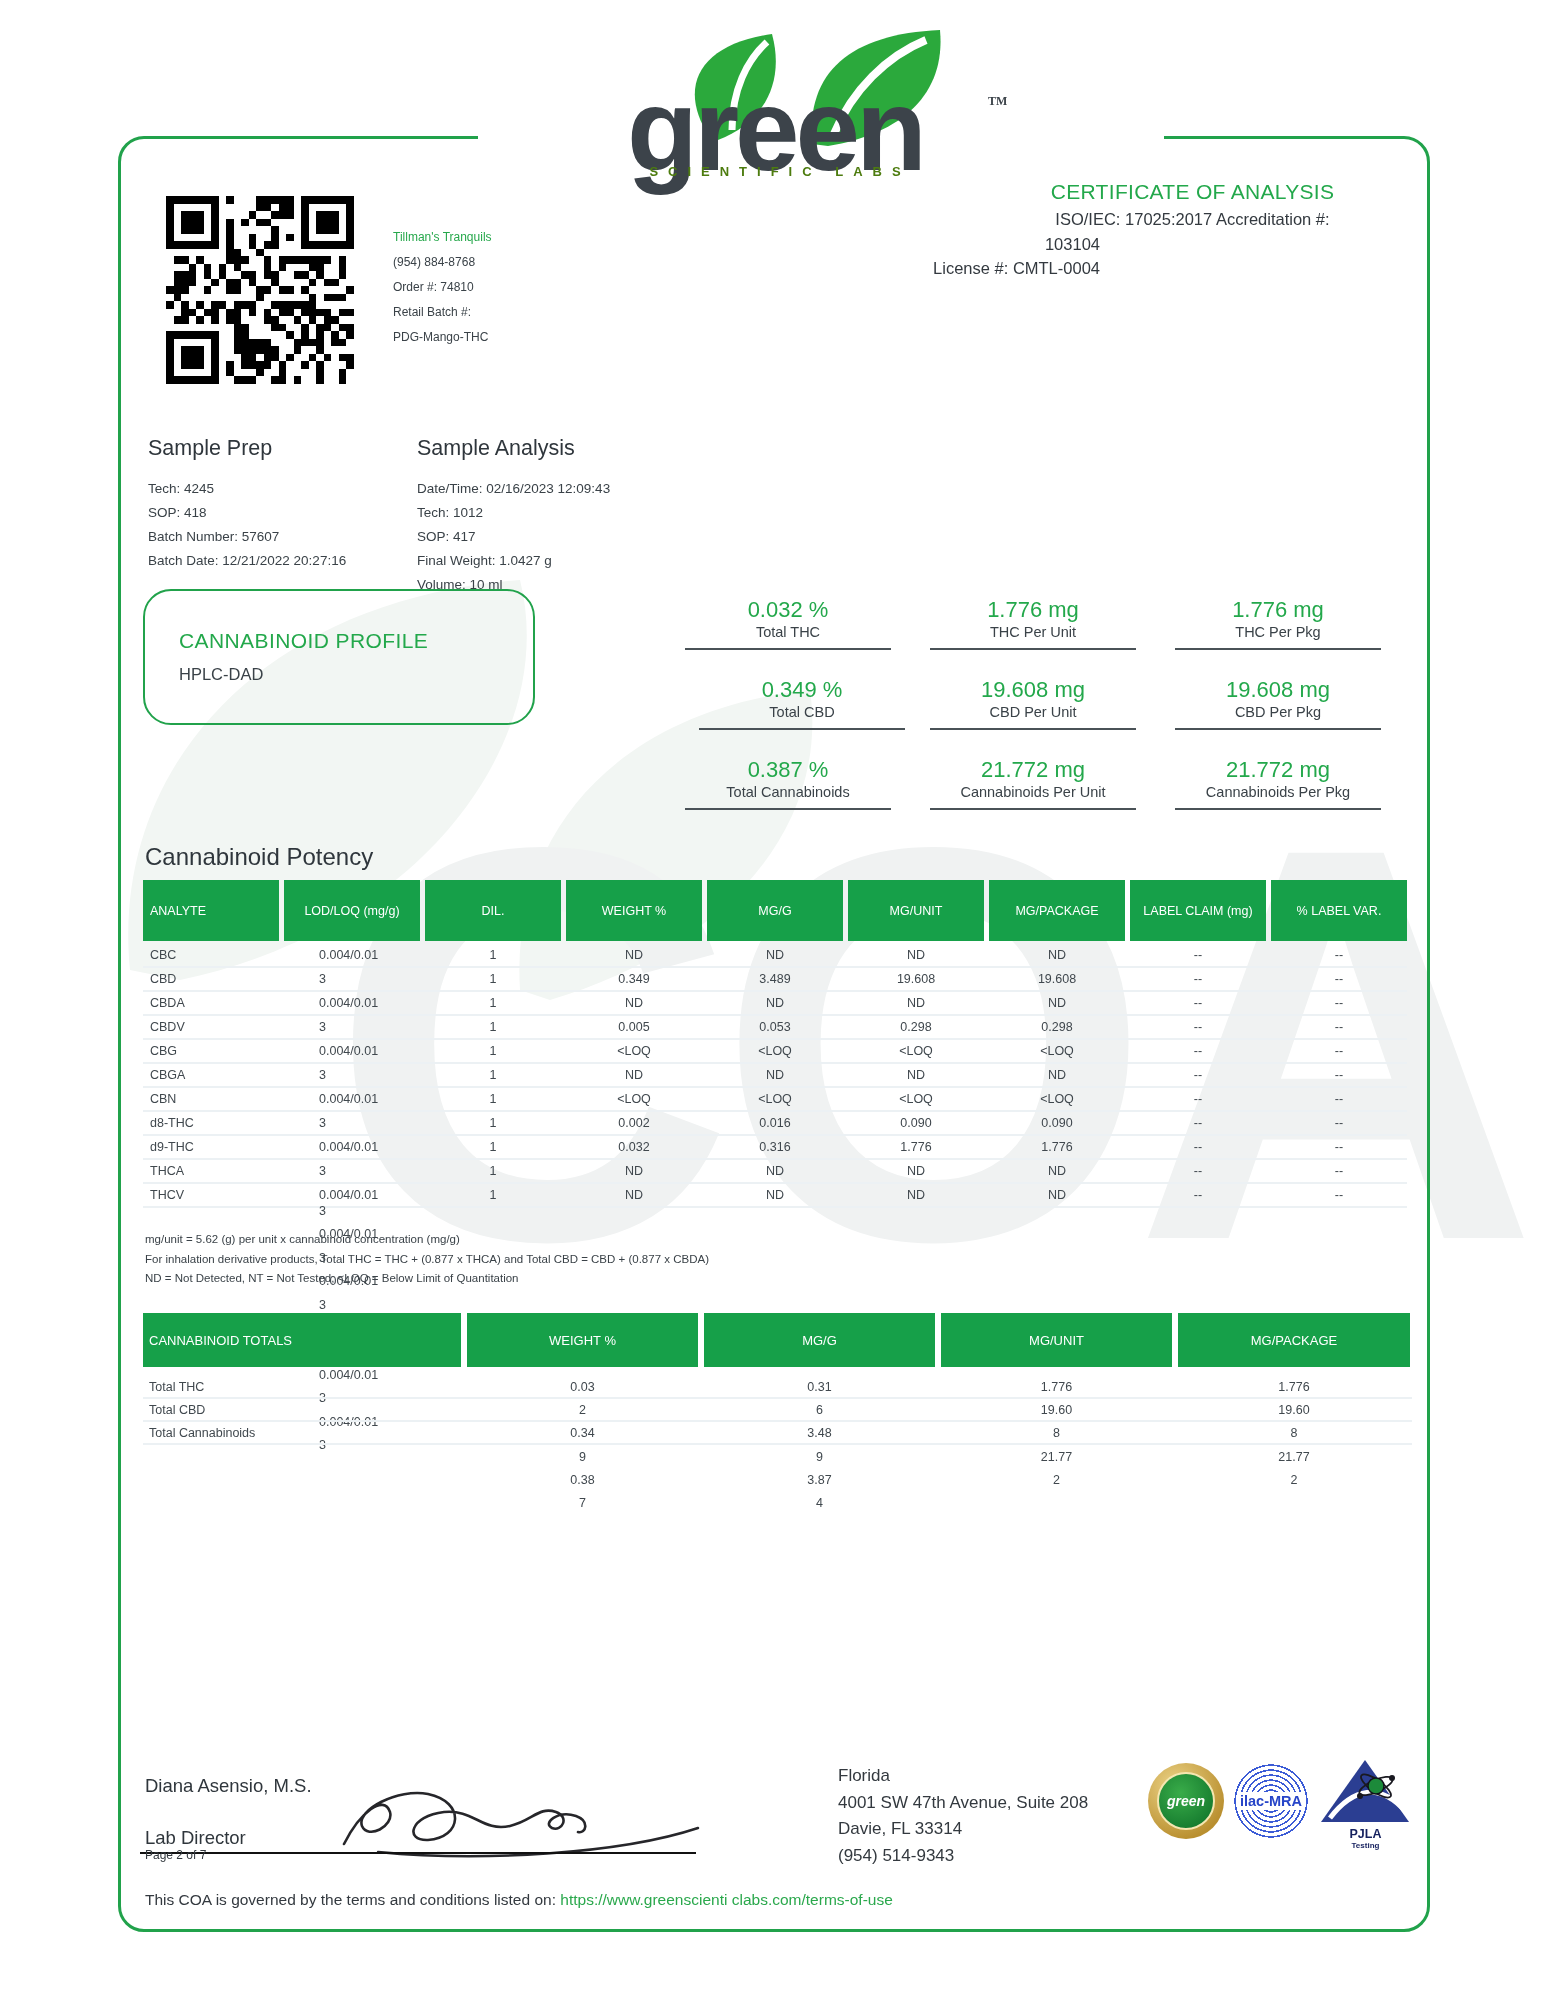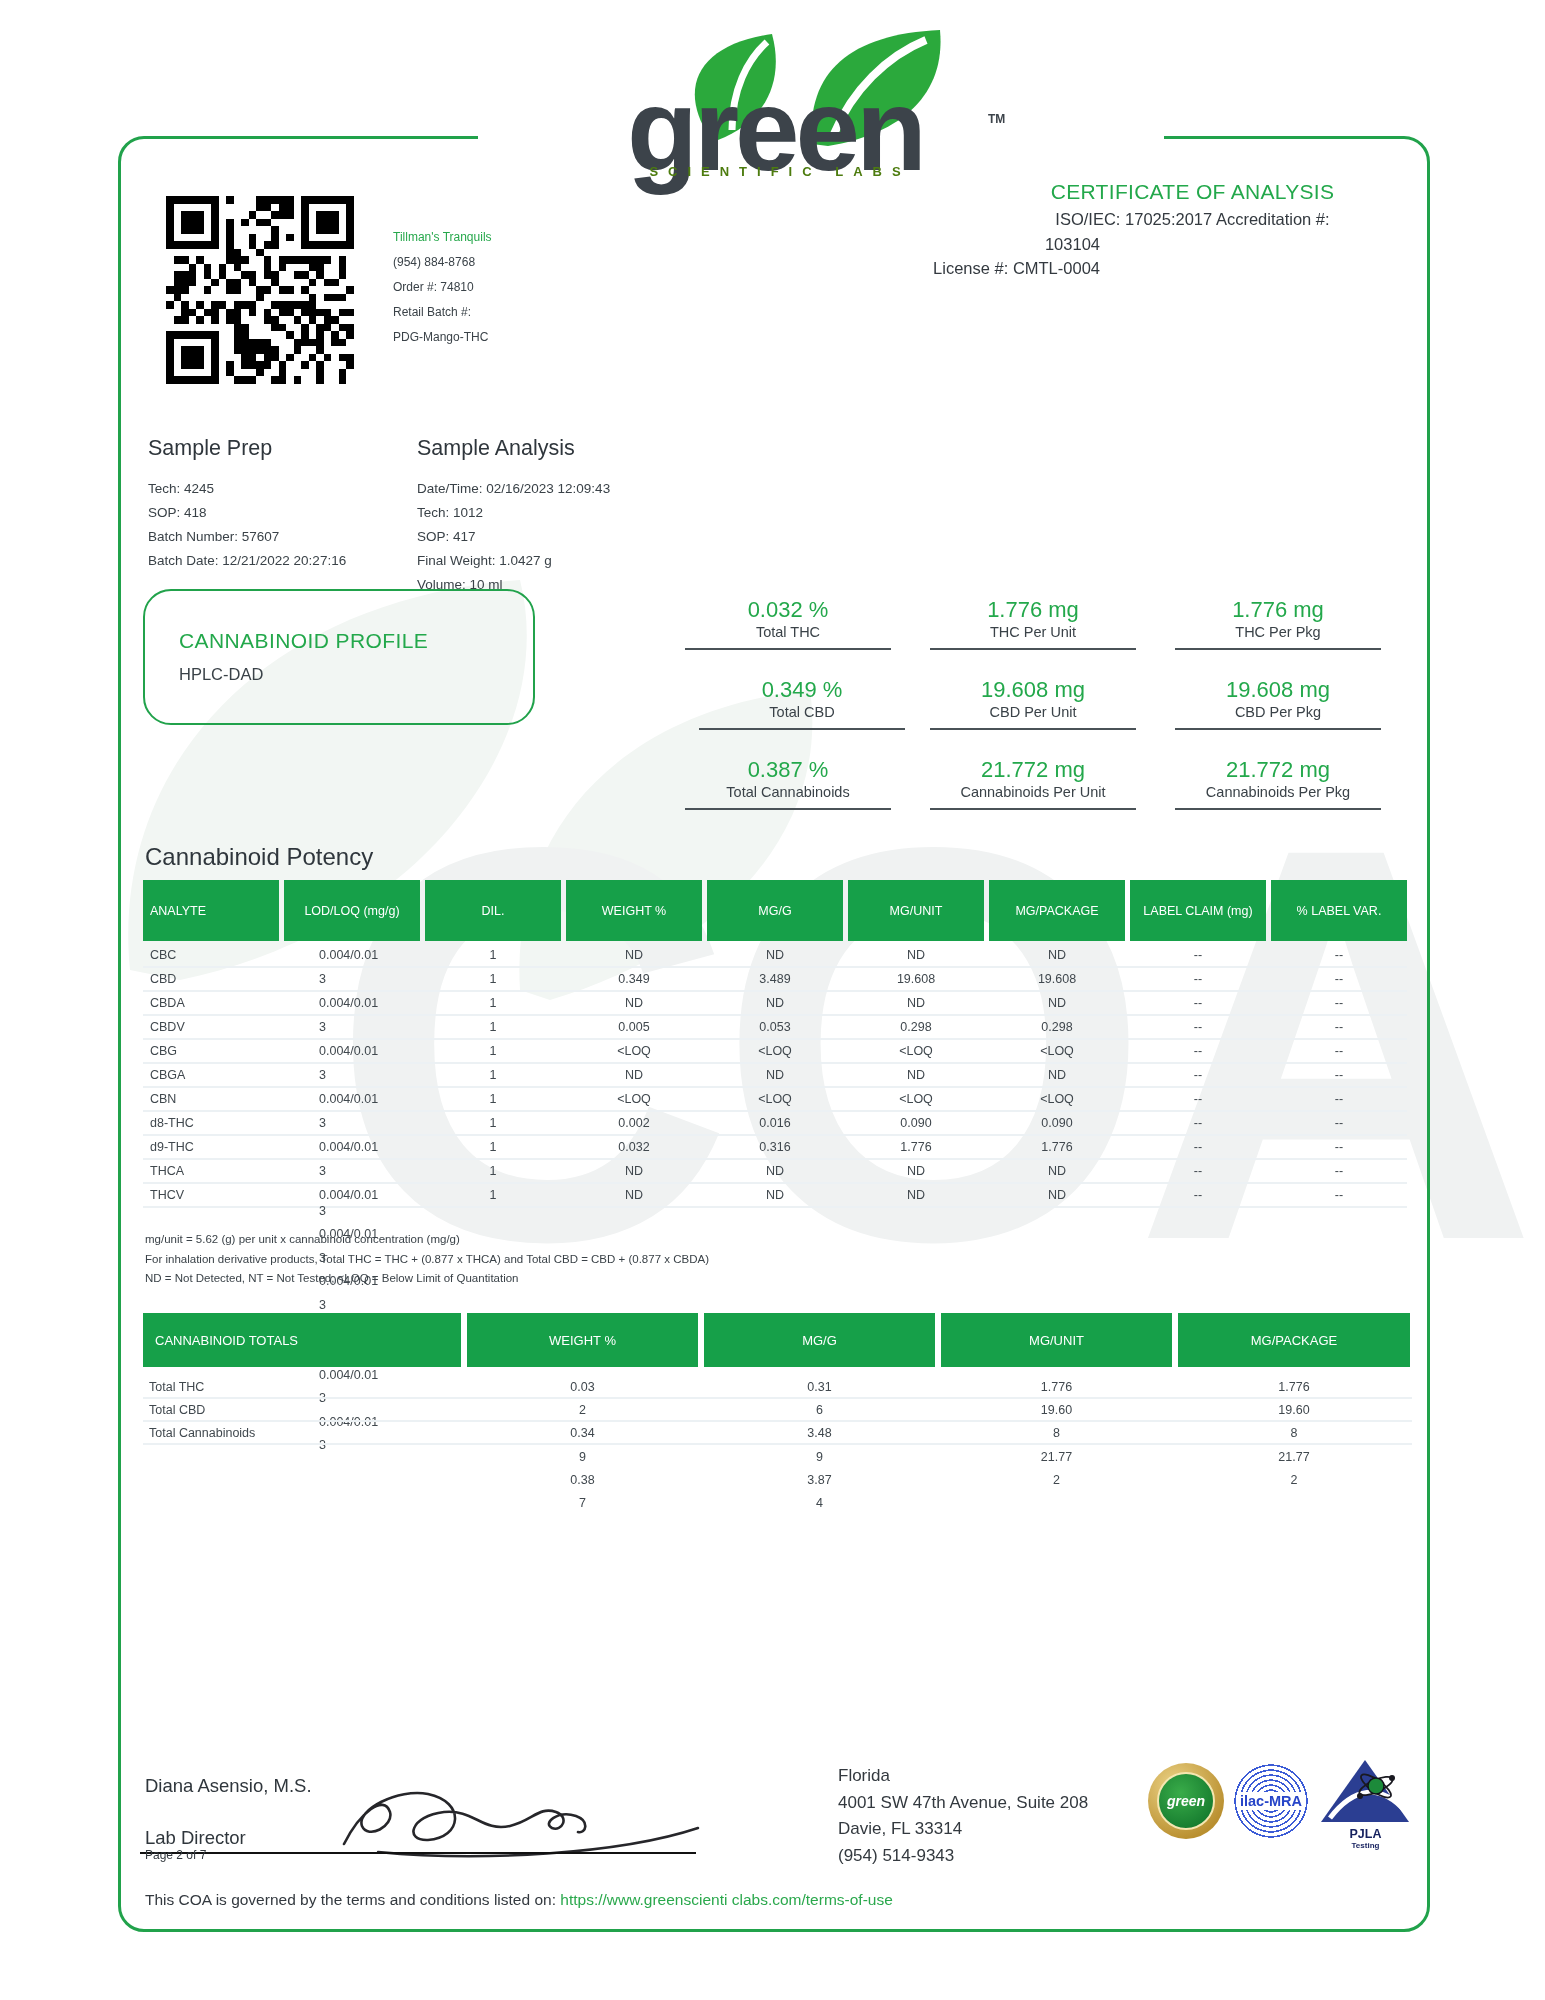--- a/index.html
+++ b/index.html
@@ -21,21 +21,21 @@
 
   .z { position:absolute; z-index:2; }
 
   
   .logo { left:540px; top:20px; width:520px; height:150px; }
   .logo-leaves { position:absolute; left:40px; top:8px; }
   .logo-word { position:absolute; left:0; top:52px; width:470px; text-align:center;
                font-size:116px; font-weight:700; letter-spacing:-4px; color:#3c434a; line-height:1; }
   .logo-tag { position:absolute; left:45px; top:144px; width:390px; text-align:center;
               font-size:13px; font-weight:700; letter-spacing:10px; color:#4d7c0f; }
-  .logo-tm { position:absolute; left:448px; top:92px; font-size:12px; font-weight:700; color:#3c434a; }
+  .logo-tm { position:absolute; left:448px; top:74px; font-size:12px; font-weight:700; color:#3c434a;font-family:Liberation Serif, serif; }
 
   
   .cert-title { left:920px; top:180px; width:545px; text-align:center;
                 font-size:21px; color:#23a84b; letter-spacing:.3px; }
   .cert-iso   { left:920px; top:210px; width:545px; text-align:center; font-size:16.5px; color:#33393f; }
   .cert-acc   { left:700px; top:235px; width:400px; text-align:right; font-size:16.5px; color:#33393f; }
   .cert-lic   { left:700px; top:259px; width:400px; text-align:right; font-size:16.5px; color:#33393f; }
 
   
   .qr { left:166px; top:196px; }
@@ -75,21 +75,21 @@
   .prow .pc.c-lod { text-align:left; padding-left:35px; }
 
   .pot-overflow { left:319px; top:1200px; font-size:12.5px; line-height:23.4px; color:#40484e; }
   .footnotes { left:145px; top:1230px; font-size:11.5px; line-height:19.5px; color:#3a4248; }
 
   
   .tot-head { left:143px; top:1313px; width:1269px; display:grid;
               grid-template-columns:318px 231px 231px 231px 232px; gap:6px; }
   .tot-head .hc { background:#16a049; color:#ffffff; font-size:13px; height:54px;
                   display:flex; align-items:center; justify-content:center; }
-  .tot-head .hc:first-child { justify-content:flex-start; padding-left:12px; }
+  .tot-head .hc:first-child { justify-content:flex-start; padding-left:6px; }
   .tot-body { left:143px; top:1376px; width:1269px; }
   .trow { display:grid; grid-template-columns:318px 231px 231px 231px 232px; gap:6px;
           height:23px; align-items:center; font-size:12.5px; color:#40484e; }
   .trow.sep { border-bottom:2px solid #ecf1f4; }
   .trow .tc { text-align:center; }
   .trow .tc.c-label { text-align:left; padding-left:6px; }
 
   
   .sig-name  { left:145px; top:1775px; font-size:18.5px; color:#2f363c; }
   .sig-title { left:145px; top:1827px; font-size:18.5px; color:#2f363c; }

